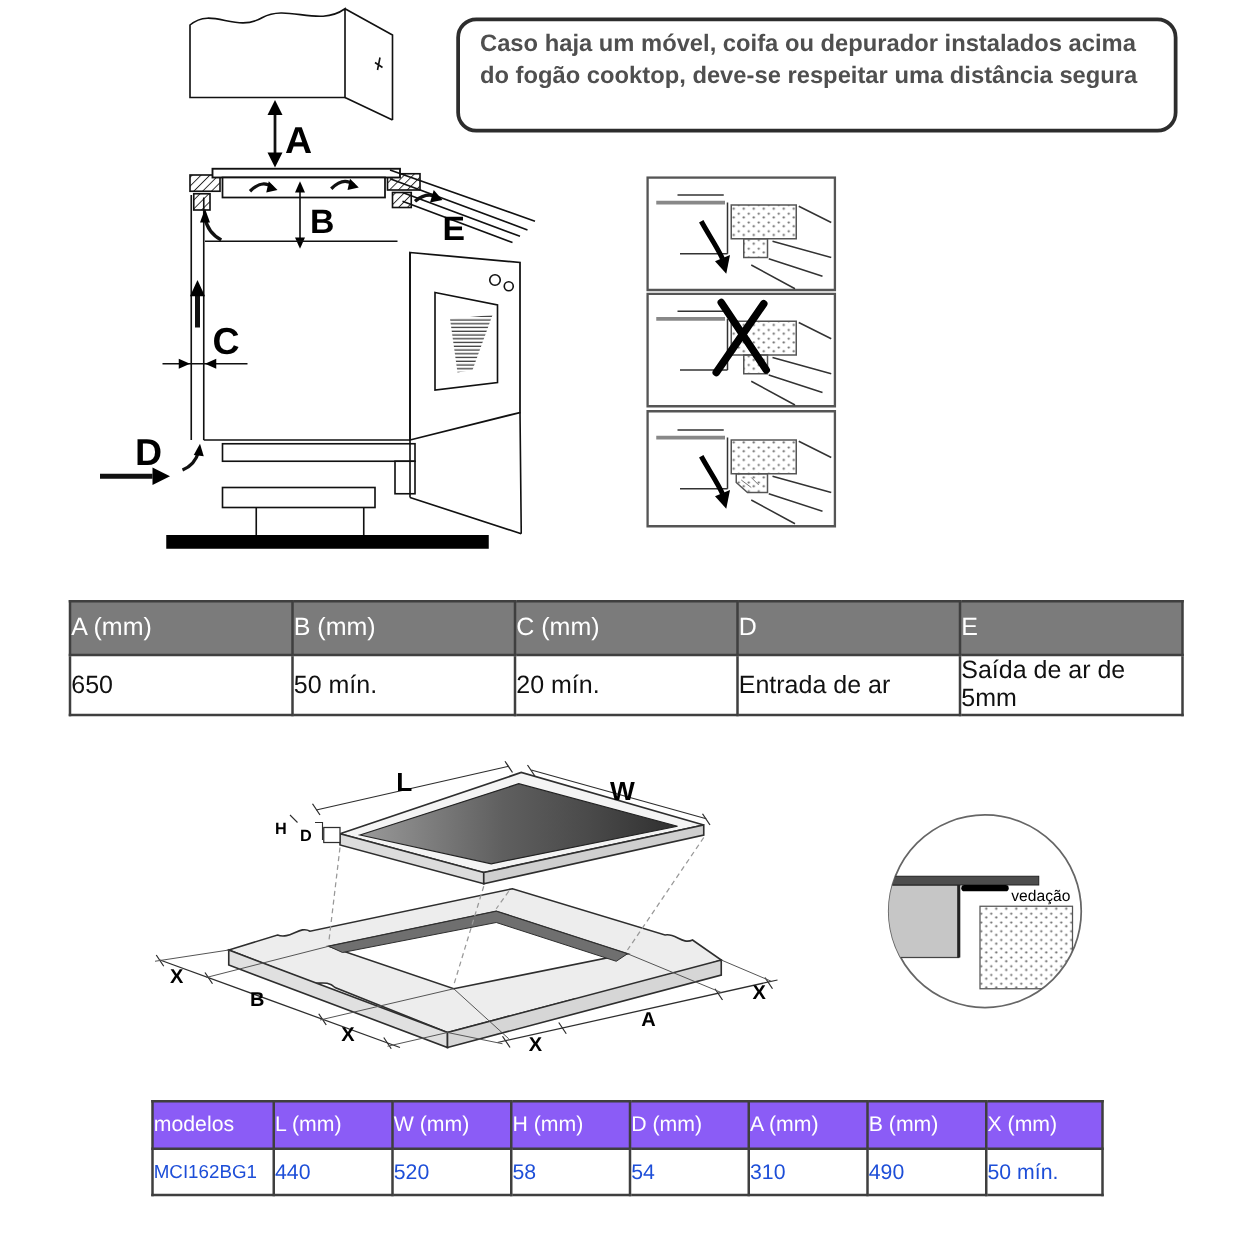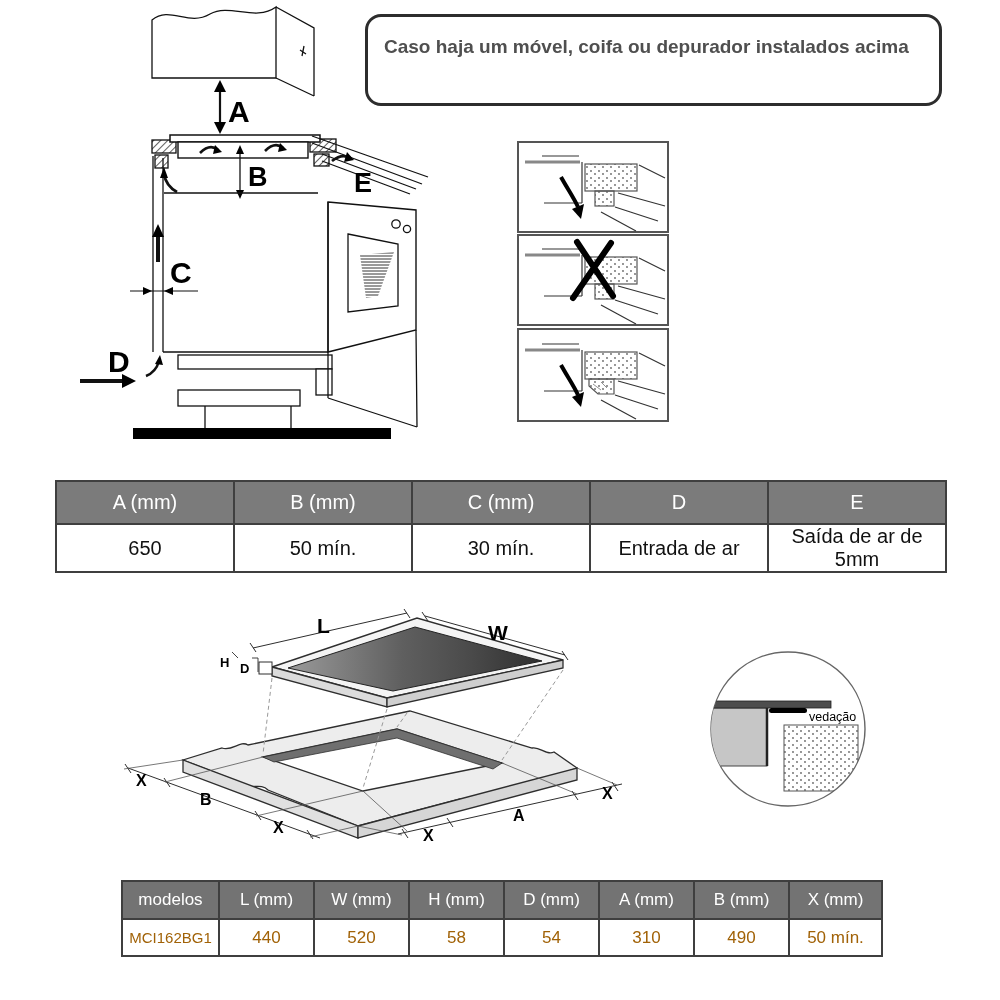--- a/index.html
+++ b/index.html
@@ -4,34 +4,34 @@
 <style>
   html,body{margin:0;padding:0;background:#fff;}
   .page{position:relative;width:1000px;height:1000px;background:#fff;overflow:hidden;
         font-family:"Liberation Sans",sans-serif;}
   .abs{position:absolute;}
   svg{font-family:"Liberation Sans",sans-serif;}
   svg text{font-weight:bold;fill:#000;}
 
   
   .note{position:absolute;left:365px;top:14px;width:577px;height:92px;box-sizing:border-box;
-        border:3px solid #2d2d2d;border-radius:16px;padding:18px 16px;
+        border:3px solid #2d2d2d;border-radius:16px;padding:7px 16px;
         color:#4f4f4f;font-weight:bold;font-size:19px;line-height:1.3;}
   .note span{display:block;white-space:nowrap;}
 
   
   .tbl{position:absolute;border-collapse:collapse;table-layout:fixed;background:#fff;}
-  .tbl td{border:2px solid #3f3f3f;text-align:center;padding:0;vertical-align:middle;}
+  .tbl td{border:2px solid #3f3f3f;text-align:left;padding:0;vertical-align:middle;}
   .t1{left:55px;top:480px;width:890px;}
   .t1 .hd td{height:41px;background:#7b7b7b;color:#fff;font-size:20px;}
   .t1 .dr td{height:44px;font-size:20px;color:#111;margin-left:48px;}
   .t1 .dr td.small{font-size:20px;}
   .t2{left:121px;top:880px;width:760px;}
-  .t2 .hd td{height:36px;background:#737373;color:#fff;font-size:17px;}
-  .t2 .dr td{height:35px;font-size:17px;color:#a16207;}
+  .t2 .hd td{height:36px;background:#8b5cf6;color:#fff;font-size:17px;}
+  .t2 .dr td{height:35px;font-size:17px;color:#1d4ed8;}
   .t2 .dr td.model{font-size:15px;}
 </style>
 </head>
 <body>
 
 <div class="page">
 
   <svg width="0" height="0" style="position:absolute">
     <defs>
       <pattern id="hatch" width="5" height="5" patternUnits="userSpaceOnUse" patternTransform="rotate(45)">
@@ -140,20 +140,21 @@
       <path d="M288,234 L338,244 L338,306 L288,312 Z" fill="#fff"></path>
       <polygon points="300,255 334,252 318,296 306,298" fill="url(#hatchH)" stroke="none"></polygon>
       <path d="M356,330 L357,427 M268,352 L268,398 M268,398 L357,427"></path>
     </g>
 
     <rect x="73" y="428" width="258" height="11" fill="#000" stroke="none"></rect>
   </svg>
 
   <div class="note">
     <span>Caso haja um móvel, coifa ou depurador instalados acima</span>
+    <span>do fogão cooktop, deve-se respeitar uma distância segura</span>
   </div>
 
   <svg class="abs" style="left:517px;top:141px" width="152" height="93" viewBox="0 0 152 93" fill="none" stroke="#333" stroke-width="1.2">
     <rect x="1" y="1" width="150" height="90" fill="#fff" stroke="#555" stroke-width="2"></rect>
     <line x1="25" y1="15" x2="62" y2="15"></line>
     <line x1="8" y1="21" x2="63" y2="21" stroke="#888" stroke-width="3"></line>
     <line x1="65" y1="21" x2="65" y2="62"></line>
     <line x1="27" y1="62" x2="65" y2="62"></line>
     <rect x="68" y="23" width="52" height="27" fill="url(#dotsP)" stroke="#555"></rect>
     <rect x="78" y="50" width="19" height="15" fill="url(#dotsP)" stroke="#555"></rect>
@@ -206,21 +207,21 @@
         <tr class="hd">
       <td>A (mm)</td>
       <td>B (mm)</td>
       <td>C (mm)</td>
       <td>D</td>
       <td>E</td>
     </tr>
     <tr class="dr">
       <td>650</td>
       <td>50 mín.</td>
-      <td>30 mín.</td>
+      <td>20 mín.</td>
       <td>Entrada de ar</td>
       <td class="small">Saída de ar de 5mm</td>
     </tr>
   </tbody>
     </table>
 
   <svg class="abs" style="left:110px;top:588px" width="600" height="285" viewBox="0 0 600 285" fill="none" stroke="#2e2e2e" stroke-width="1.3">
 
     <g>
       <path d="M300,123 L138,157 C130,152 122,164 112,160 L73,172

